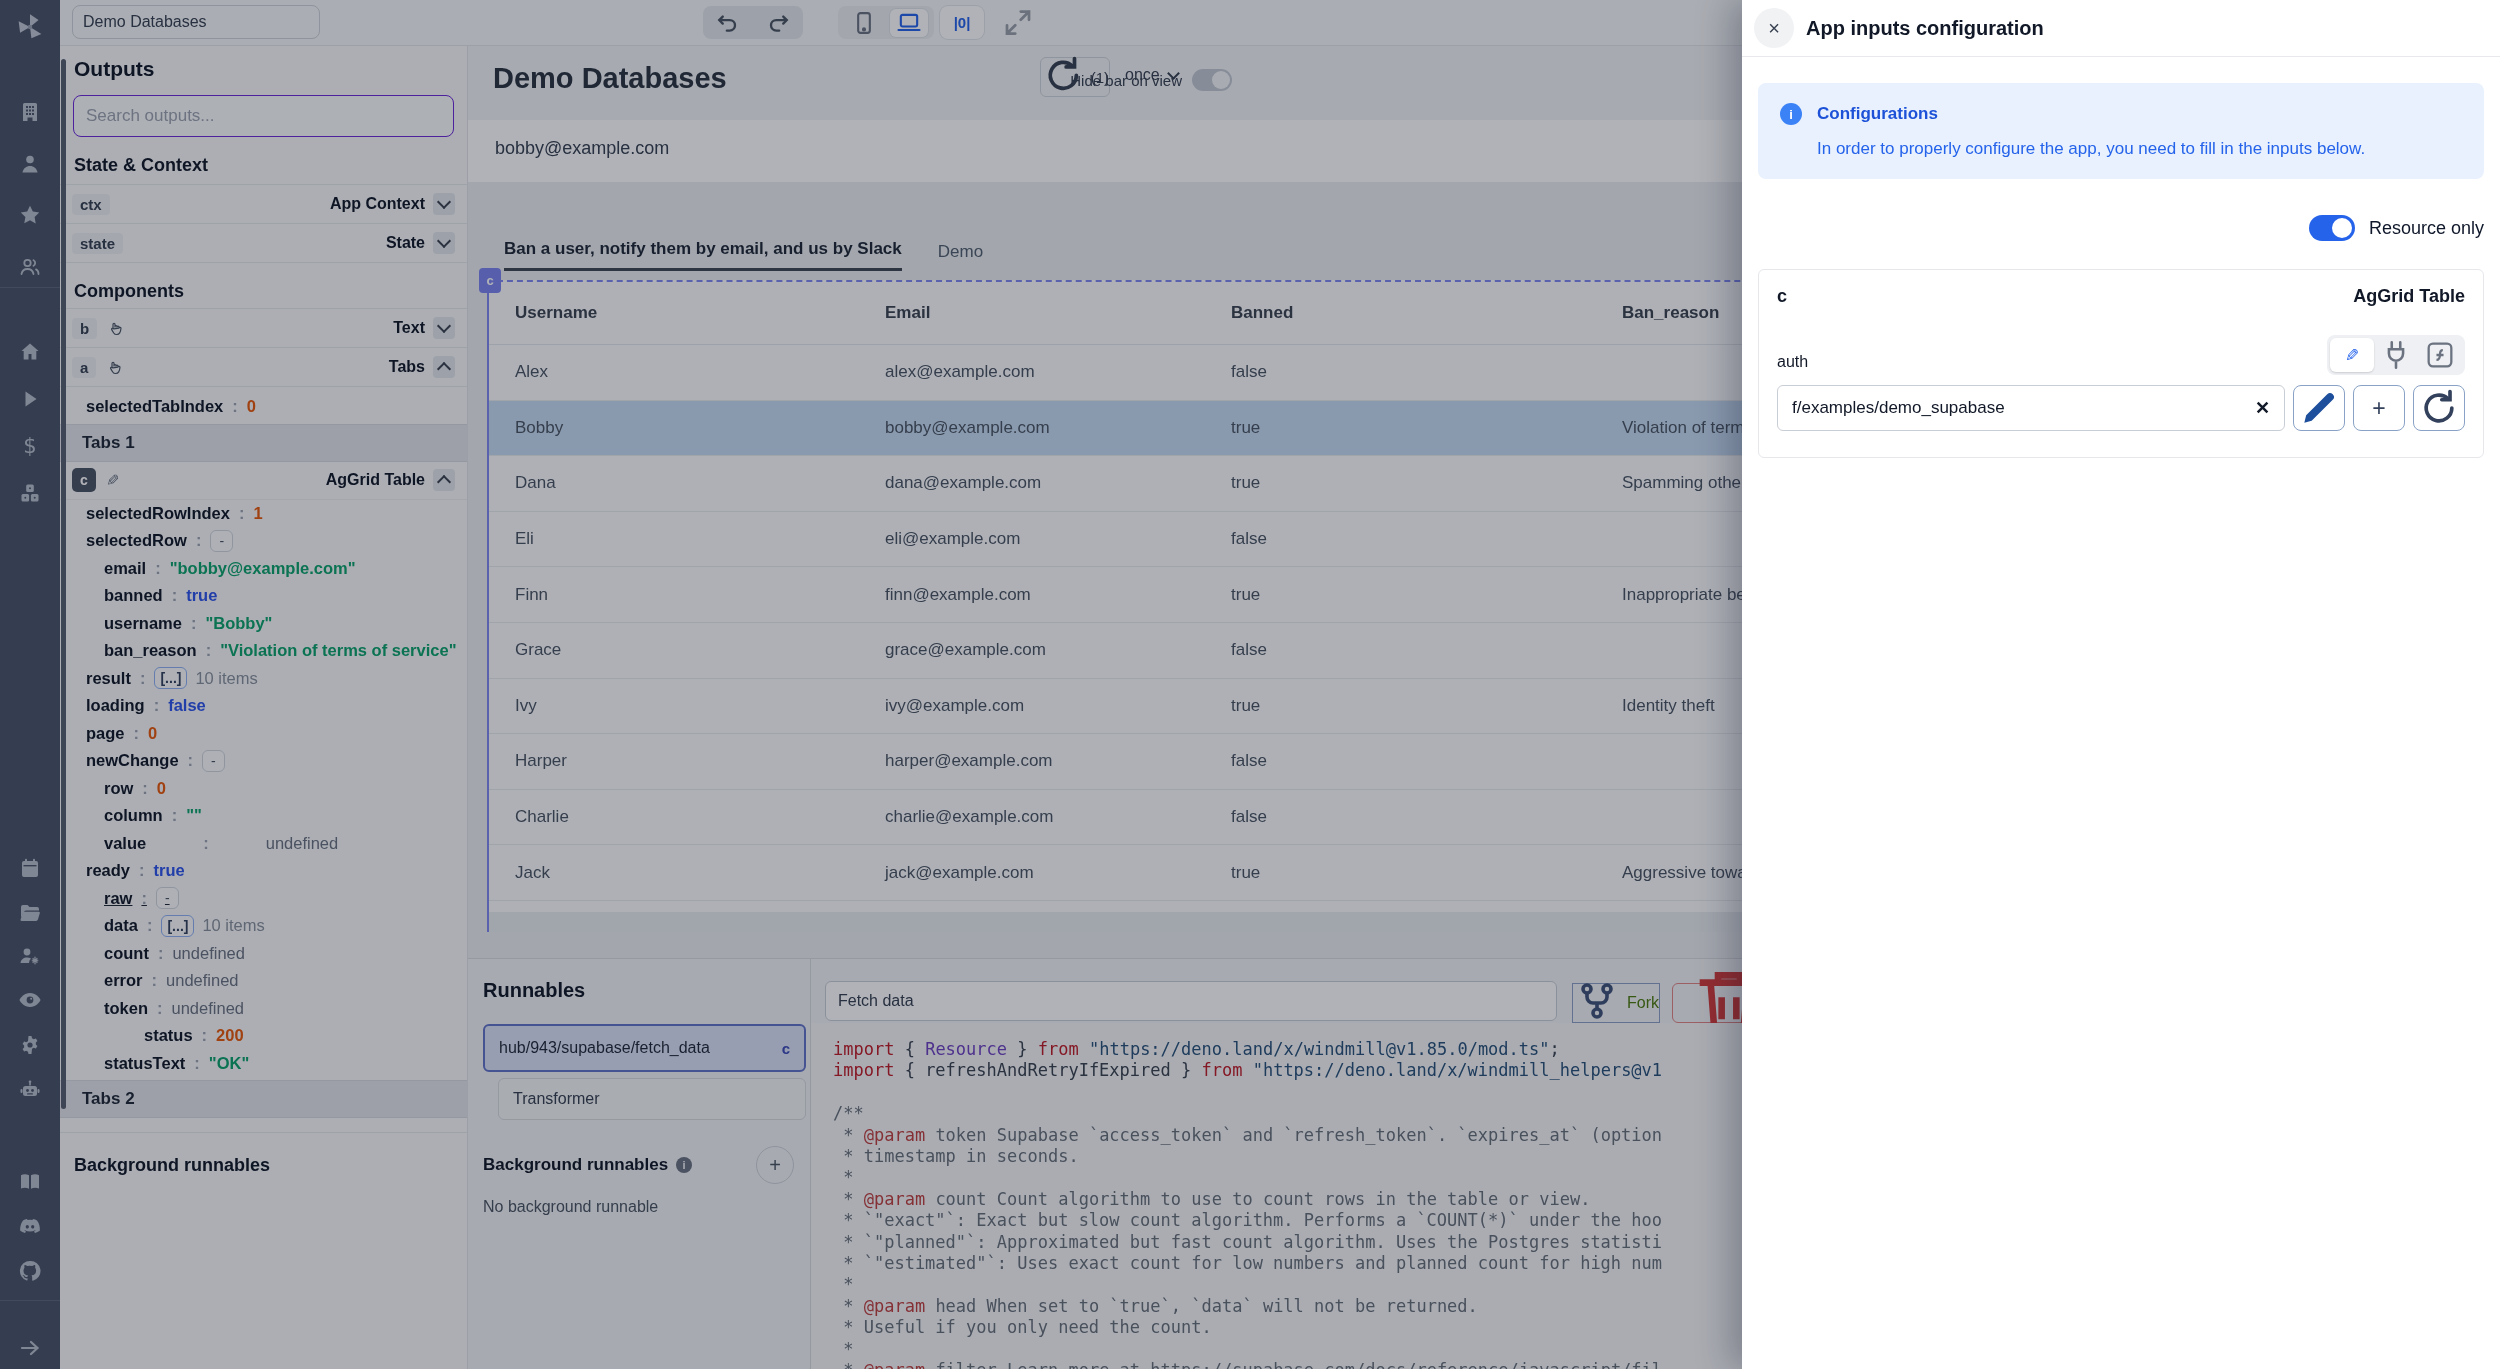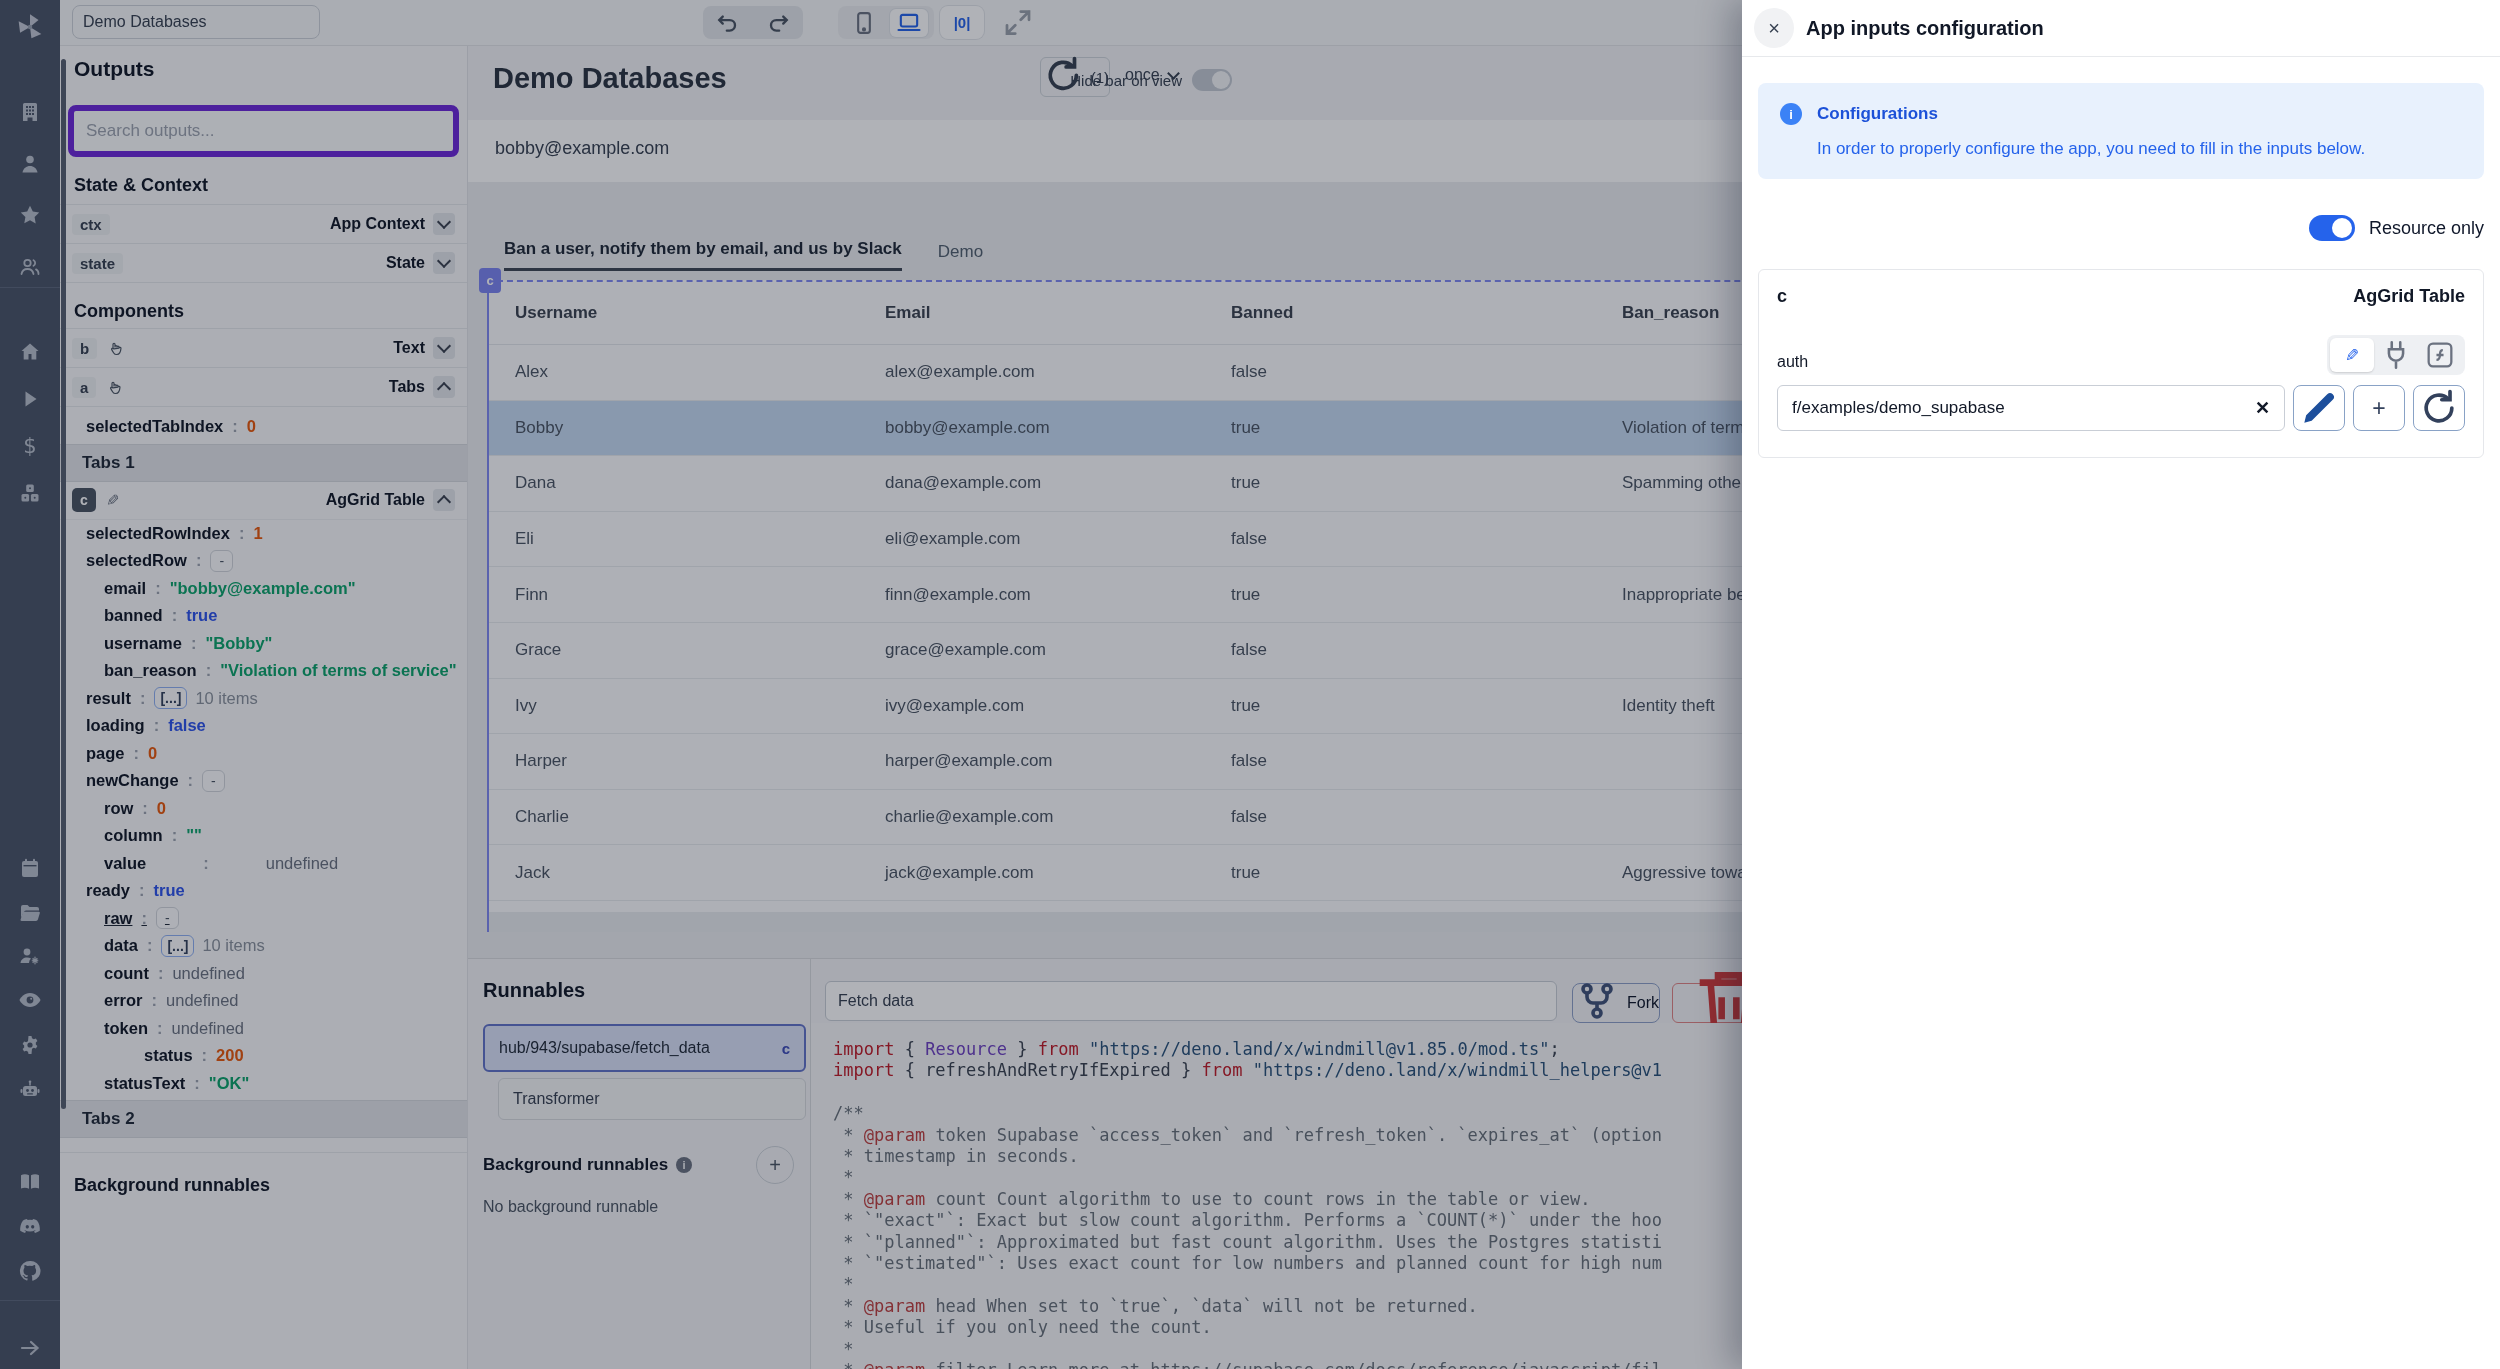--- a/index.html
+++ b/index.html
@@ -23,21 +23,21 @@
   .tb-btn.on{background:#ffffff;box-shadow:0 0 0 1px #dfe3e8}
   .tb-zero{left:880px;width:44px;background:#ffffff;box-shadow:0 0 0 1px #e2e5e9;justify-content:center;
       color:#2563eb;font-size:15px;font-weight:bold}
   .tb-expand{left:938px;width:40px;justify-content:center}
   .tb-group svg{width:20px;height:20px}
   
   .panel{position:absolute;left:60px;top:45px;width:407px;bottom:0;background:#f9fafb;border-right:1px solid #e2e4e8;z-index:3}
   .panel-scroll{position:absolute;left:1px;top:14px;width:5px;height:1050px;background:#586070;border-radius:3px}
   .p-inner{padding:12px 0 0 0}
   .p-title{font-size:21px;font-weight:bold;color:#111827;padding:0 14px}
-  .p-search{display:block;margin:24px auto 0;width:355px;height:40px;border:6px solid #6d28d9;border-radius:8px;background:#fbfcfd;
+  .p-search{display:block;margin:14px auto 0;width:355px;height:40px;border:1px solid #6d28d9;border-radius:8px;background:#fbfcfd;
       font-family:"Liberation Sans",sans-serif;font-size:17px;color:#404040;padding:0 12px}
   .p-search::placeholder{color:#9ca3af}
   .p-sub{font-size:18px;font-weight:bold;color:#111827;padding:0 14px;margin-top:18px}
   .ctx-row{height:38px;display:flex;align-items:center;border-top:1px solid #e5e7eb;padding:0 12px}
   .ctx-row:last-child{border-bottom:1px solid #e5e7eb}
   .id-chip{background:#eef0f2;border-radius:4px;padding:2px 8px;font-size:15px;font-weight:600;color:#374151}
   .row-sp{flex:1}
   .type-lbl{font-size:16px;font-weight:bold;color:#111827;margin-right:8px}
   .chev-chip{width:22px;height:22px;border-radius:4px;background:#e3e6ea;display:flex;align-items:center;justify-content:center}
   .chev{display:inline-block;width:8px;height:8px;border-right:2.2px solid #3b4350;border-bottom:2.2px solid #3b4350;
@@ -99,22 +99,22 @@
   .run-bgtitle{font-size:17px;font-weight:bold;color:#111827}
   .info-dot{width:16px;height:16px;border-radius:50%;background:#6b7280;color:#f3f4f6;font-size:11px;font-weight:bold;
       display:flex;align-items:center;justify-content:center}
   .plus-circle{margin-left:auto;width:36px;height:36px;border-radius:50%;border:1px solid #cdd2d9;color:#4b5563;
       font-size:20px;display:flex;align-items:center;justify-content:center}
   .run-empty{font-size:16px;color:#4b5563;margin:14px 16px 0}
   .run-vdiv{position:absolute;left:343px;top:0;bottom:0;width:1px;background:#d7dade}
   .run-editor{position:absolute;left:344px;top:0;right:0;bottom:0}
   .fetch-input{position:absolute;left:14px;top:22px;width:706px;height:38px;border:1px solid #c9ced6;border-radius:6px;background:#fff;
       font-family:"Liberation Sans",sans-serif;font-size:16px;color:#374151;padding:0 12px}
-  .fork-btn{position:absolute;left:761px;top:24px;width:86px;height:38px;border:1px solid #8ea0c8;border-radius:8px;
-      display:flex;align-items:center;justify-content:center;gap:6px;font-size:16px;color:#0f172a}
+  .fork-btn{position:absolute;left:761px;top:24px;width:86px;height:38px;border:1px solid #8ea0c8;border-radius:0;
+      display:flex;align-items:center;justify-content:center;gap:6px;font-size:16px;color:#4d7c0f}
   .del-btn{position:absolute;left:861px;top:24px;width:110px;height:38px;border:1px solid #e08585;border-radius:6px;
       display:flex;align-items:center;justify-content:flex-start;padding-left:12px;gap:6px;font-size:16px;color:#d33c3c;font-weight:600}
   .fork-btn svg,.del-btn svg{width:18px;height:18px}
   .code{position:absolute;left:0;top:64px;right:0;bottom:0;background:#f6f7f8;padding:16px 0 0 22px;overflow:hidden}
   .cl{white-space:pre;font-family:"DejaVu Sans Mono",monospace;font-size:17px;line-height:21.4px;color:#3b4350}
   .tk-kw{color:#c01c28}.tk-tp{color:#6f42c1}.tk-pl{color:#3b4350}.tk-st{color:#2a527a}.tk-cm{color:#68707a}.tk-tag{color:#bf4040}
   
   .dim{position:absolute;left:0;top:0;width:1742px;height:1369px;background:rgba(10,15,30,0.32);z-index:40;pointer-events:none}
   
   .drawer{position:absolute;left:1742px;top:0;width:758px;height:1369px;background:#ffffff;z-index:60;

